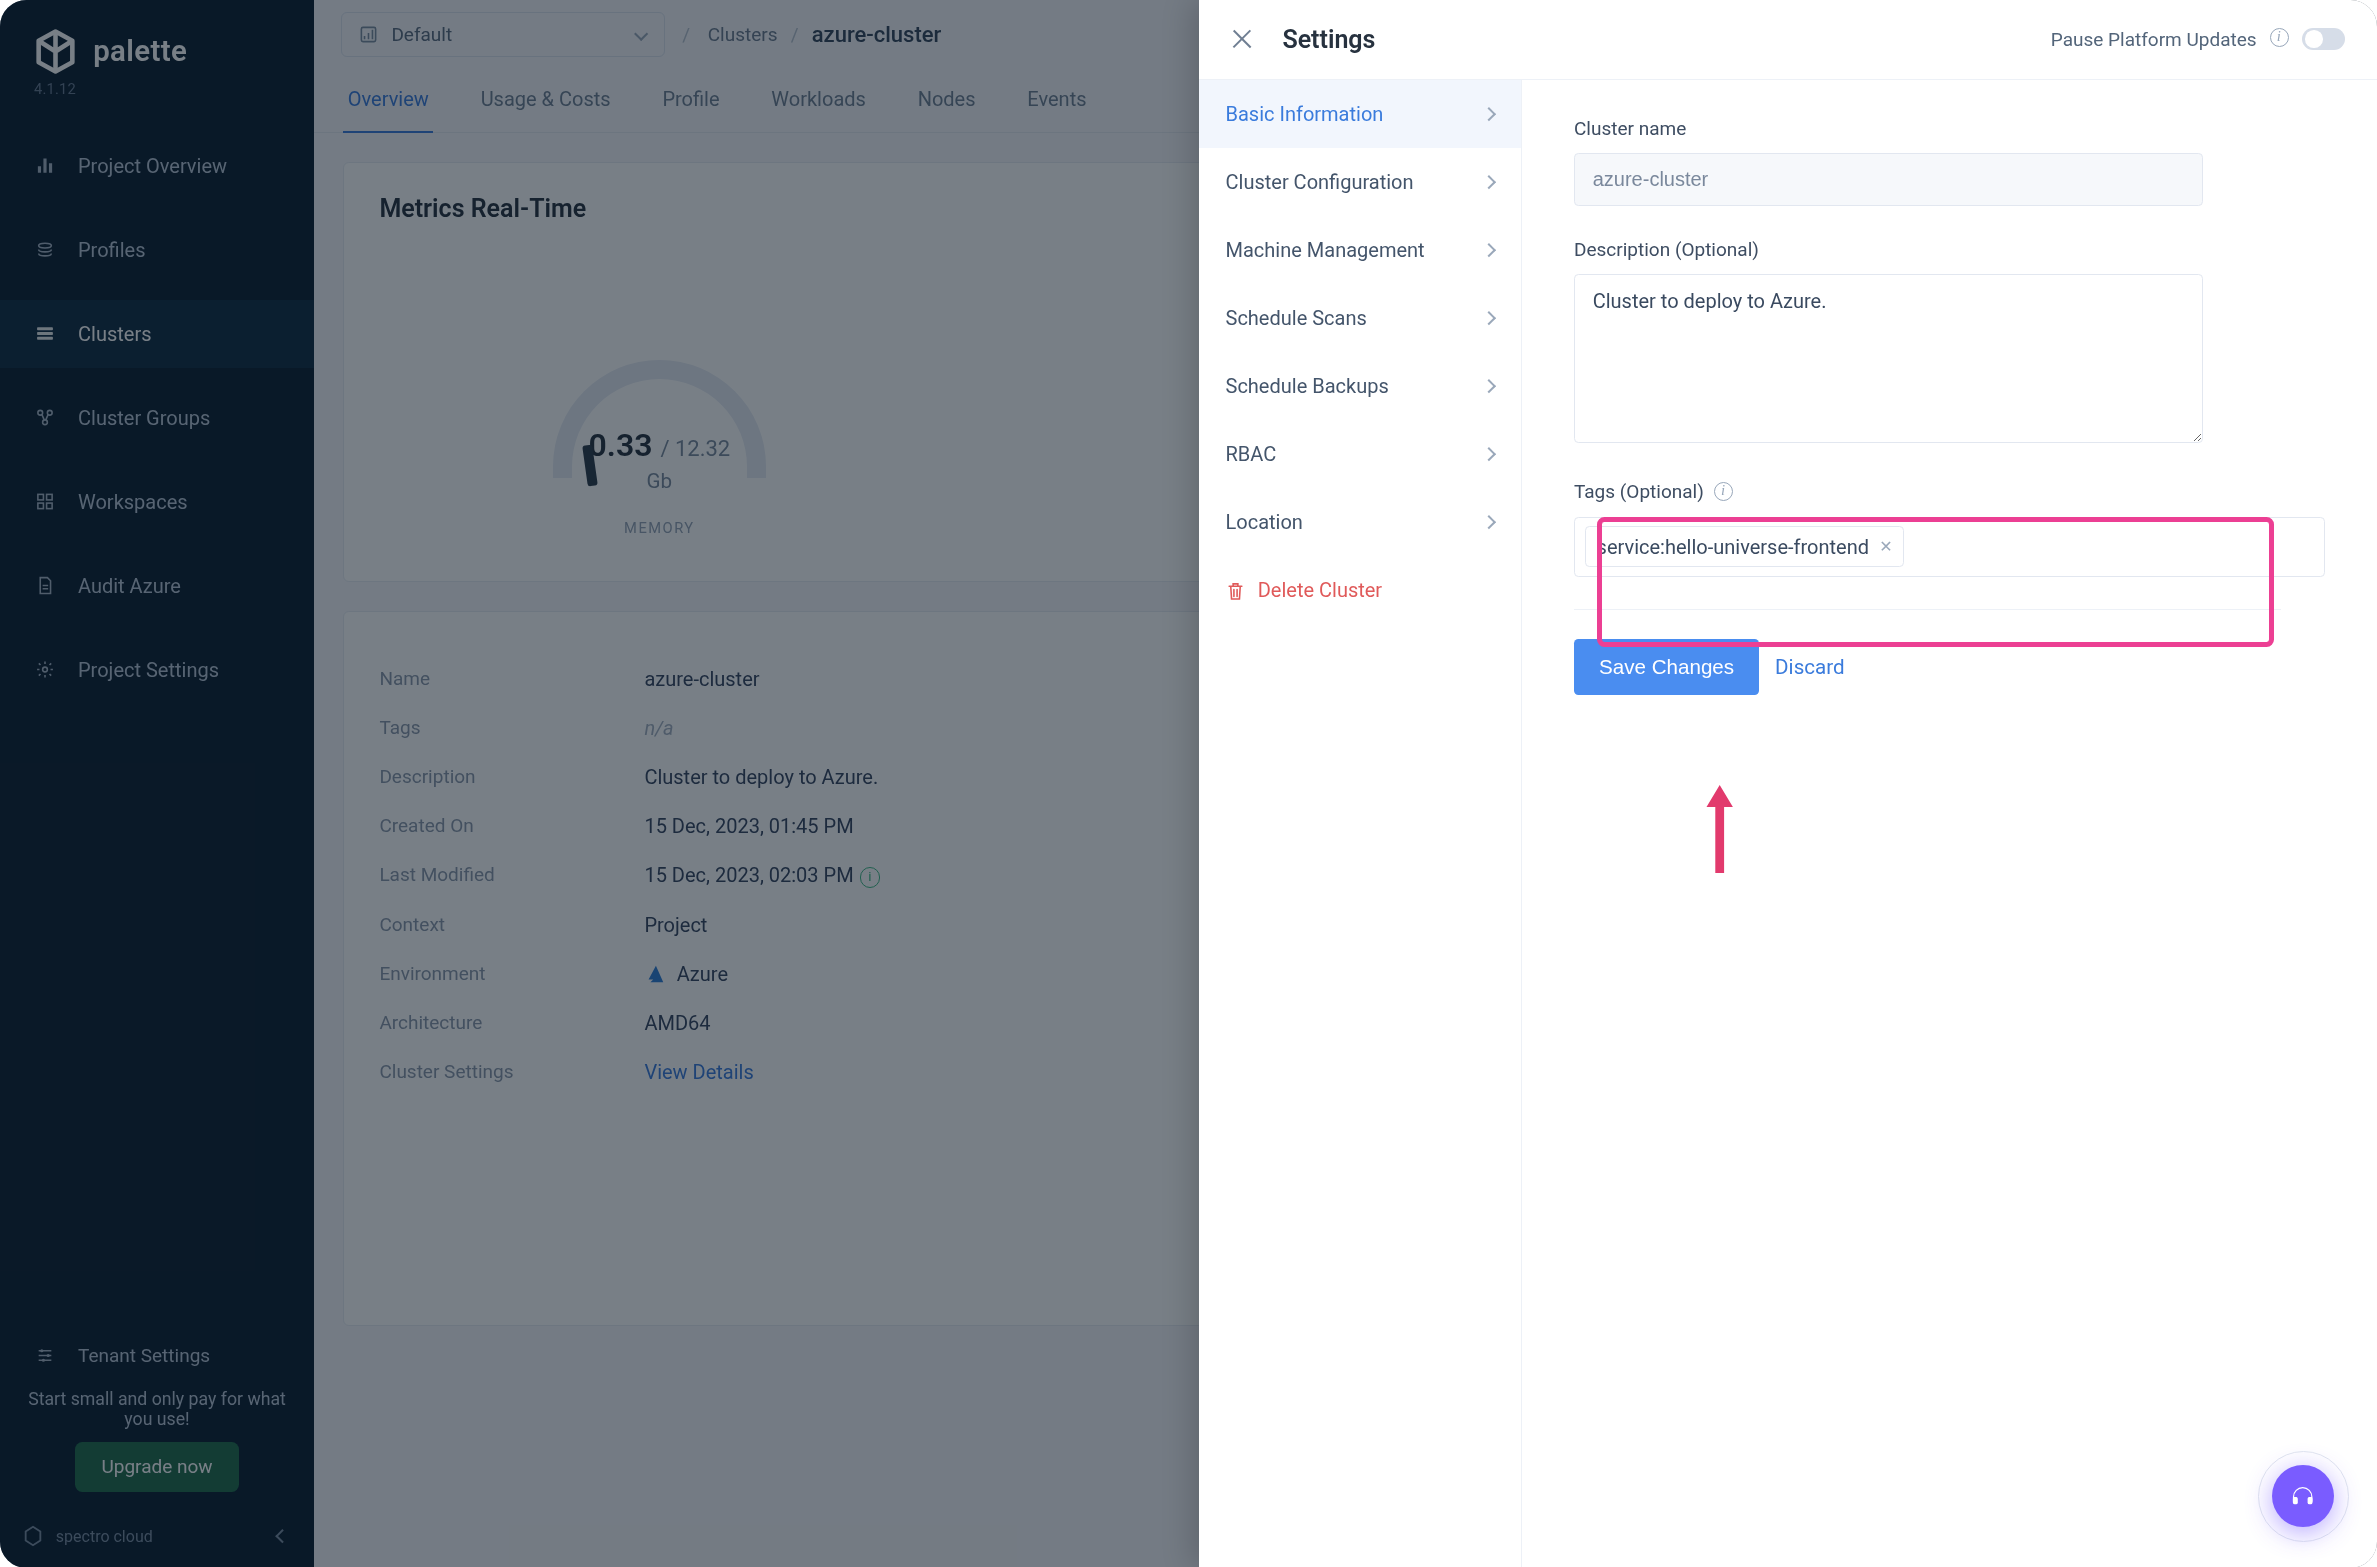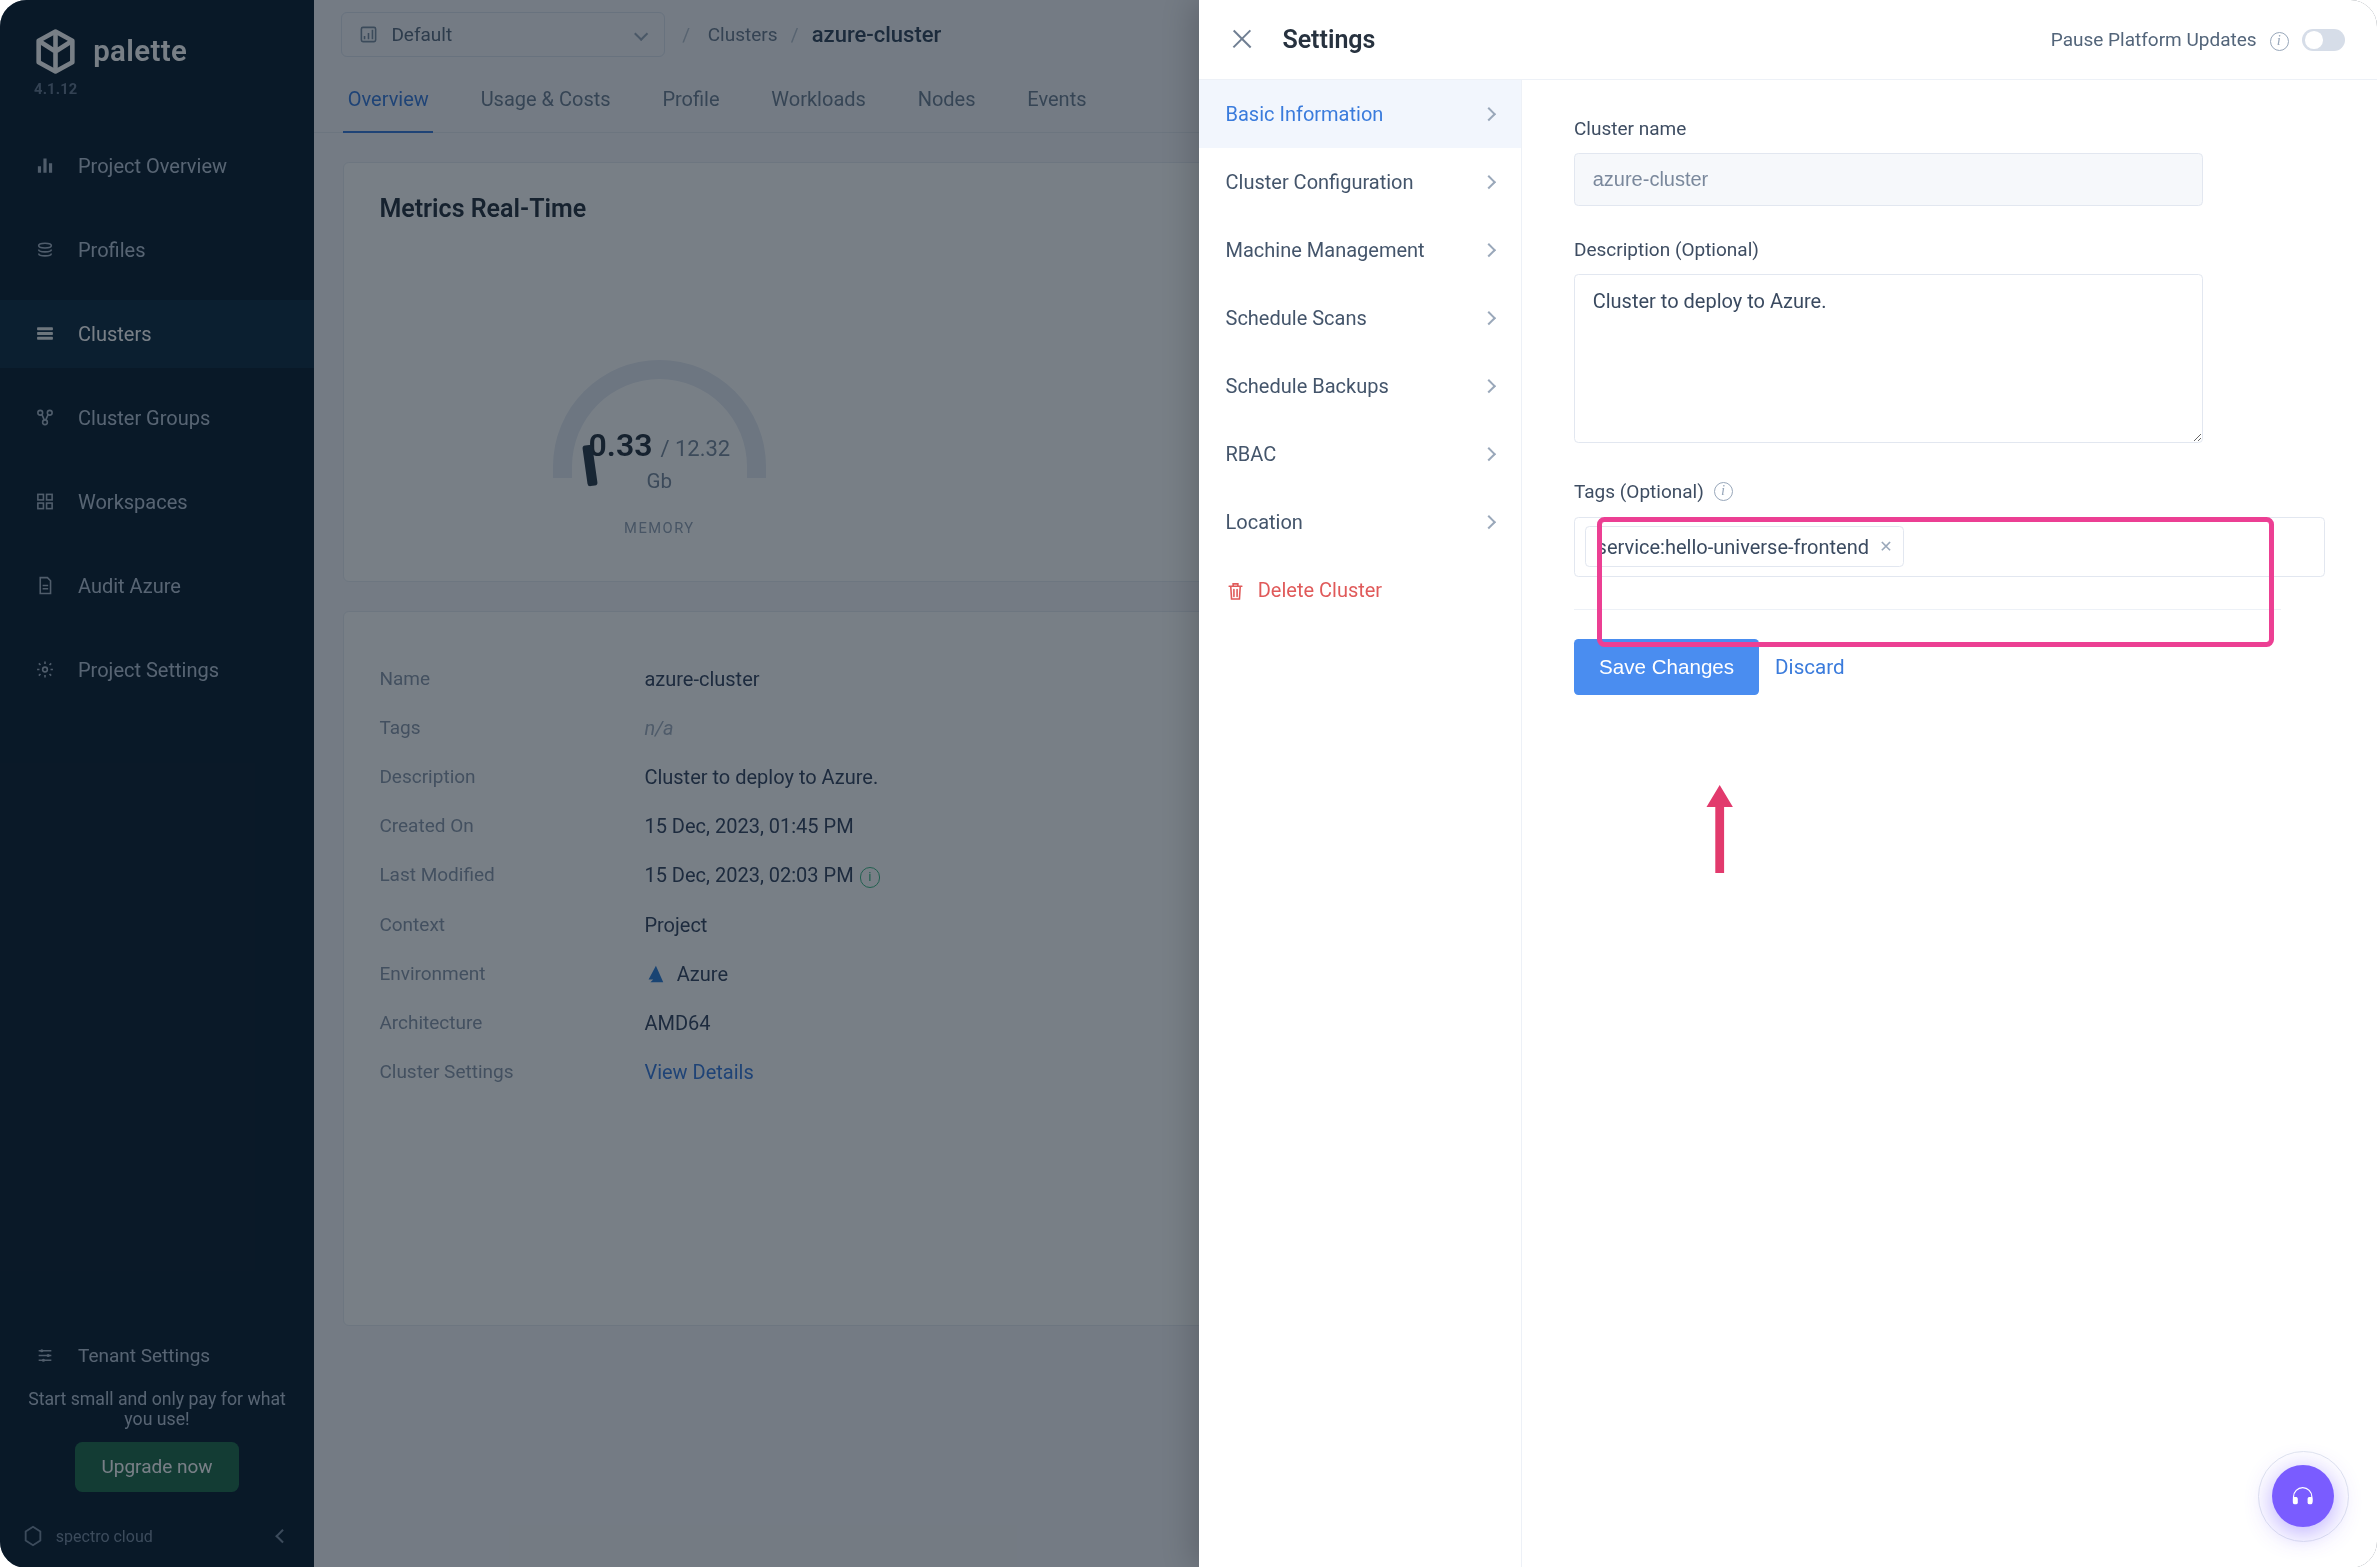--- a/index.html
+++ b/index.html
@@ -5,21 +5,21 @@
   * { box-sizing: border-box; margin:0; padding:0; }
   html,body { width:2377px; height:1568px; font-family: -apple-system, BlinkMacSystemFont, "Segoe UI", Roboto, Helvetica, Arial, sans-serif; background:#ffffff; color:#3f4b5a; font-size:19px; overflow:hidden; }
   body { position:relative; border-radius:26.5px; overflow:hidden; }
 
   
   .app { position:absolute; inset:0; display:flex; background:#f5f6fa; }
   .sidebar { width:314px; background:#091d30; color:#d0d9e3; display:flex; flex-direction:column; }
   .logo-wrap { padding:26.5px 31px 4.4px 31px; display:flex; align-items:center; gap:13.2px; }
   .logo-wrap svg { }
   .logo-text { font-size:29.4px; font-weight:600; letter-spacing:0.4px; color:#ffffff; }
-  .version { padding-left:34px; font-size:14.7px; color:#66788f; letter-spacing:0.2px;font-weight:bold; }
+  .version { padding-left:34px; font-size:14.7px; color:#66788f; letter-spacing:0.2px; }
   .nav { margin-top:34px; display:flex; flex-direction:column; gap:16px; }
   .nav-item { display:flex; align-items:center; gap:22px; padding:22px 34px; color:#b7c4d4; font-size:20px; }
   .nav-item.active { background:#0f2a42; color:#ffffff; }
   .nav-ico { width:22px; height:19px; opacity:0.9; }
   .sidebar .spacer { flex:1; }
   .tenant-item { display:flex; align-items:center; gap:22px; padding:22px 34px; color:#b7c4d4; }
   .upgrade-box { text-align:center; color:#b7c4d4; font-size:17.7px; padding:0 22px 22px 22px; }
   .upgrade-btn { margin-top:13.2px; display:inline-block; background:#1f6b4b; color:#ffffff; padding:13.2px 26.5px; border-radius:7.4px; font-size:19px; }
   .footer-brand { display:flex; align-items:center; gap:11.8px; padding:11.8px 22px 20.6px 22px; color:#7a8ca1; font-size:16px; position:relative; }
   .footer-brand .chev { position:absolute; right:26.5px; }
@@ -64,21 +64,21 @@
   .dim { position:absolute; inset:0; background:rgba(10,22,34,0.55); }
 
   
   .drawer { position:absolute; top:0; right:0; width:1178px; height:100%; background:#ffffff; box-shadow:-7.4px 0 29.4px rgba(0,0,0,0.18); display:flex; flex-direction:column; }
   .drawer-header { display:flex; align-items:center; padding:25px 32px; }
   .close-x { width:22px; height:22px; position:relative; margin-right:29.4px; cursor:pointer; }
   .close-x:before, .close-x:after { content:""; position:absolute; left:10.3px; top:-1.5px; width:2.2px; height:23.6px; background:#6f7e92; }
   .close-x:before { transform:rotate(45deg); }
   .close-x:after  { transform:rotate(-45deg); }
   .drawer-title { font-size:25px; font-weight:600; color:#27323f; }
-  .drawer-header .pp { margin-left:auto; display:flex; align-items:flex-end; gap:13.2px; color:#53657a; font-size:19px; }
+  .drawer-header .pp { margin-left:auto; display:flex; align-items:flex-start; gap:13.2px; color:#53657a; font-size:19px; }
   .info-circ { width:19px; height:19px; border:1.5px solid #98a7ba; border-radius:50%; position:relative; }
   .info-circ:after { content:"i"; font-family:Georgia,serif; font-style:italic; color:#98a7ba; position:absolute; left:5.9px; top:-1.5px; font-size:14.7px; }
   .switch { width:43px; height:22px; background:#d6dde8; border-radius:22px; position:relative; }
   .switch:after { content:""; position:absolute; width:17.7px; height:17.7px; background:#ffffff; border-radius:50%; top:2.2px; left:2.9px; }
 
   .drawer-body { flex:1; display:flex; border-top:1.5px solid #edf1f7; }
   .settings-nav { width:375px; border-right:1.5px solid #edf1f7; }
   .snav-item { display:flex; align-items:center; justify-content:space-between; padding:22px 26.5px 22px 26.5px; color:#44556b; font-size:20px; cursor:pointer; }
   .snav-item.active { background:#f2f6fd; color:#3a7bdc; }
   .snav-item.danger { color:#e05a5a; }

